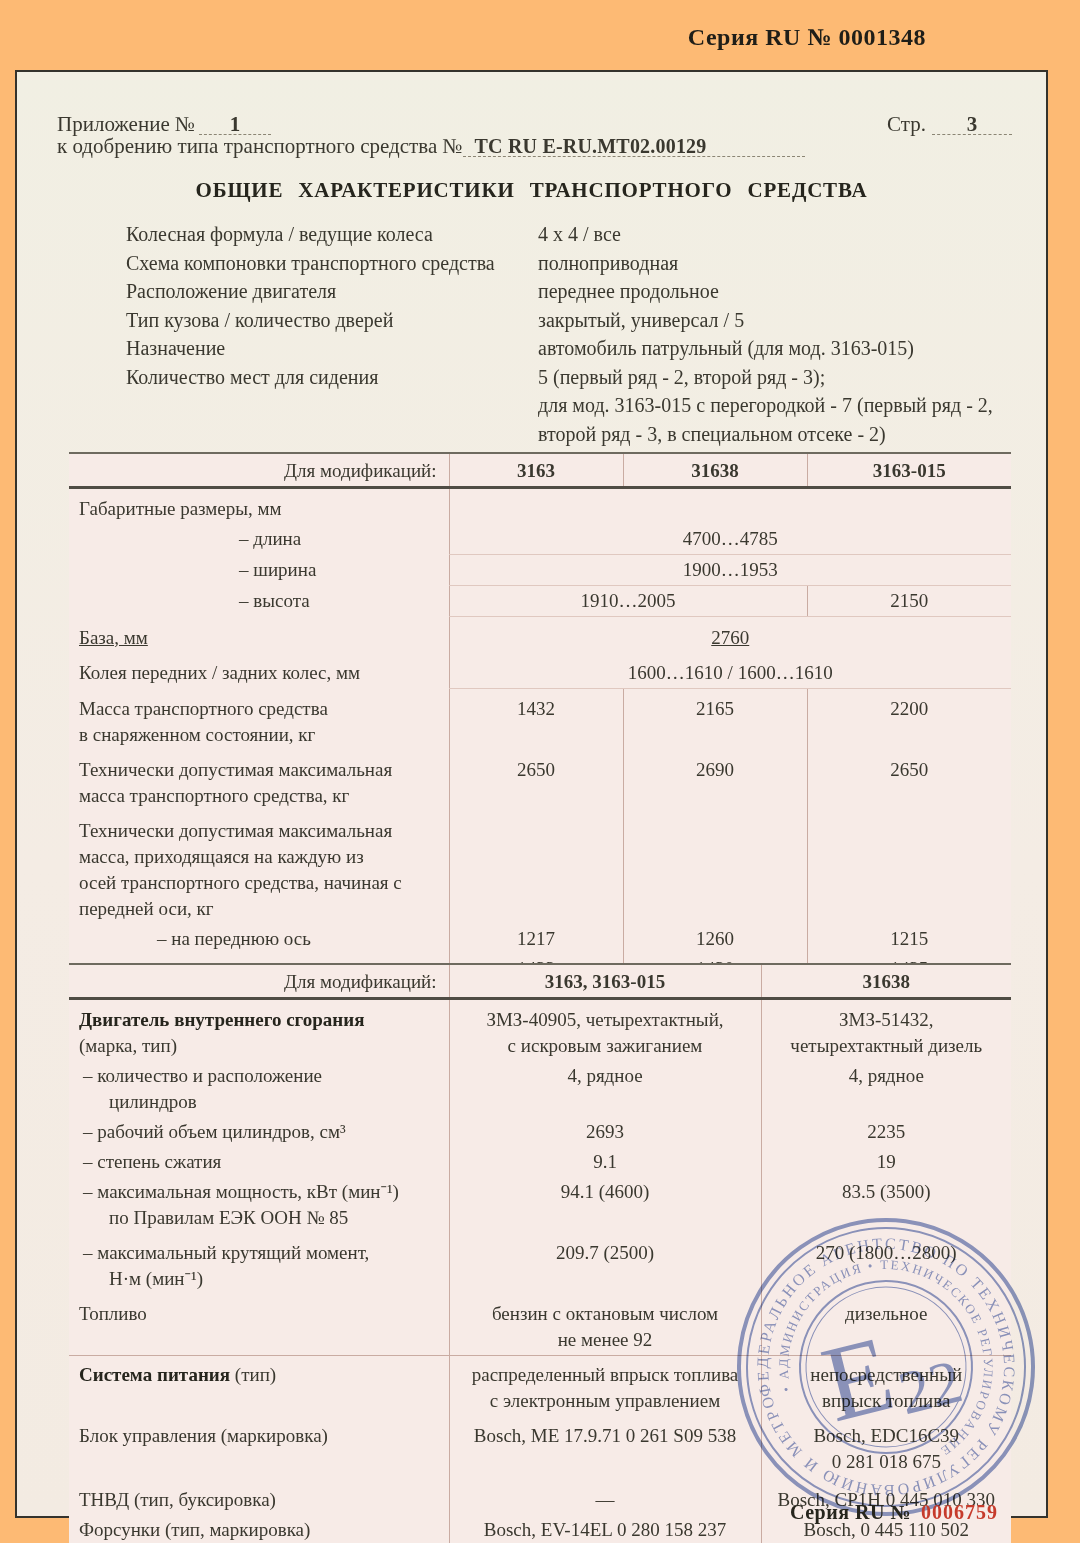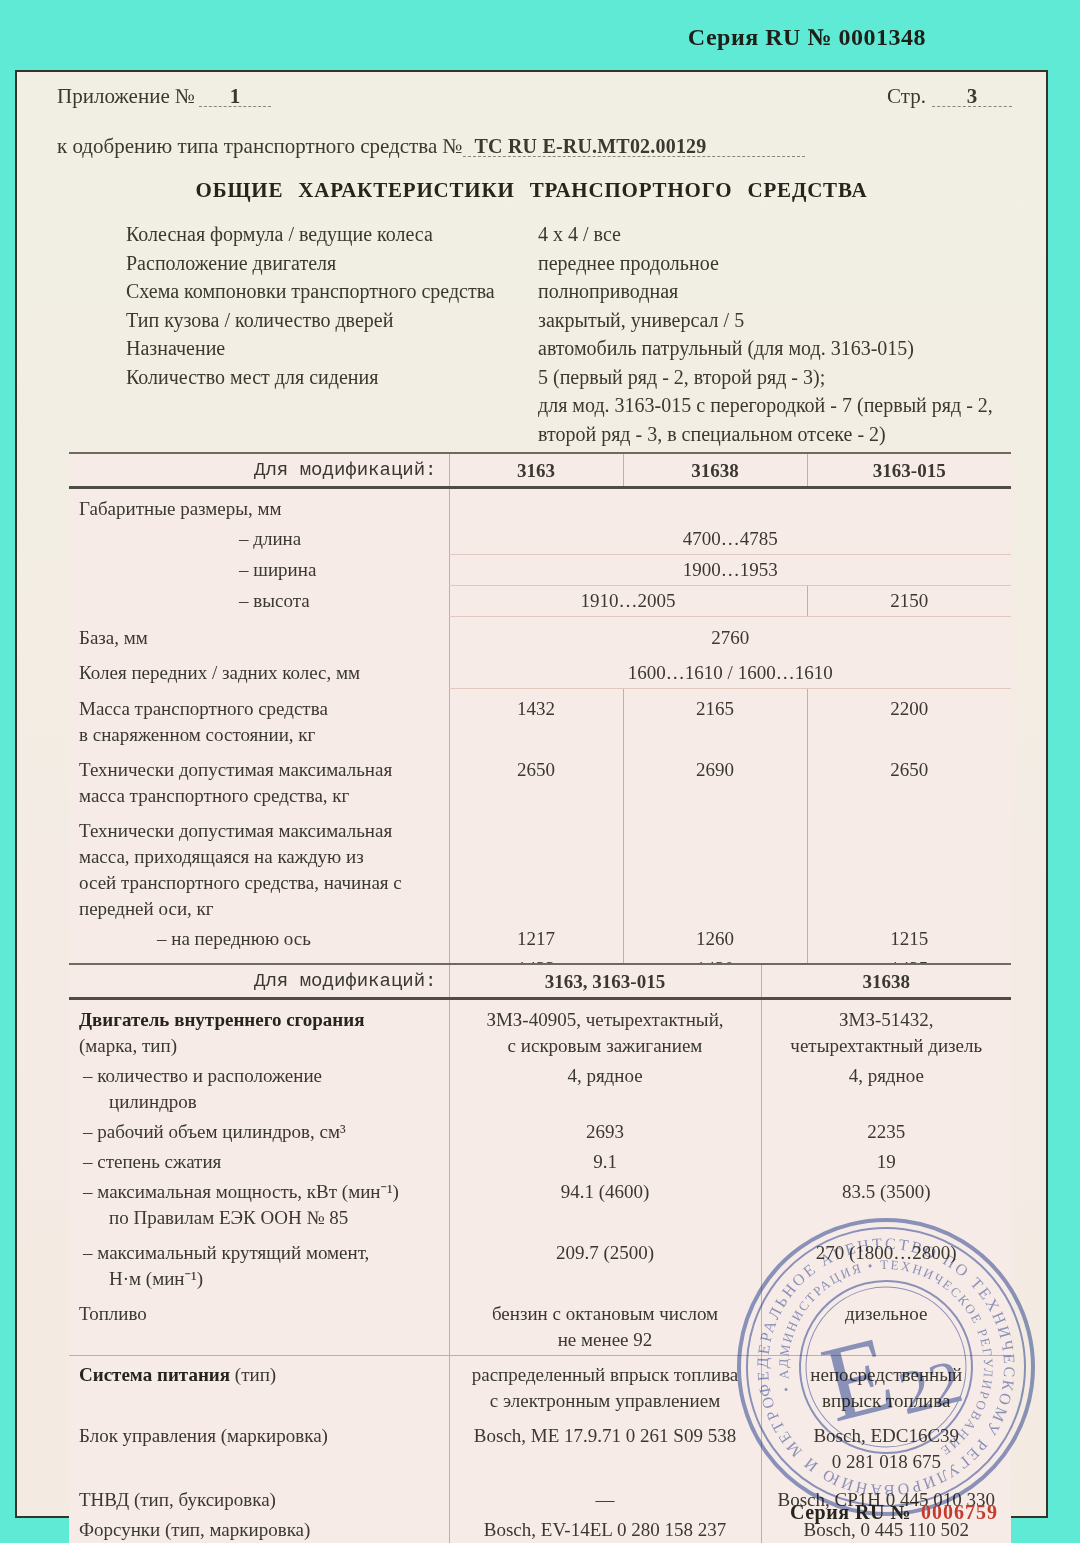--- a/index.html
+++ b/index.html
@@ -1,30 +1,30 @@
 <!DOCTYPE html>
 <html><head>
 <meta charset="utf-8">
 <style>
   html,body{margin:0;padding:0;}
   .page{
     position:relative; width:1080px; height:1543px; overflow:hidden;
-    background:#5eead4;
+    background:#fdba74;
     font-family:"Liberation Serif", serif;
     color:#3a382f;
   }
   .series-top{
     position:absolute; top:24px; left:0; width:926px; text-align:right;
     font-size:24px; font-weight:bold; color:#1f1e18; letter-spacing:.5px;
   }
   .frame{
     position:absolute; left:15px; top:70px; width:1029px; height:1444px;
     border:2px solid #34332c; background:linear-gradient(180deg,#f1efe3 0%,#f4ece4 55%,#f3ebe2 100%);
   }
-  .annex-line{position:absolute; left:40px; top:12px; right:34px; display:flex; justify-content:space-between; font-size:21px;}
+  .annex-line{position:absolute; left:40px; top:40px; right:34px; display:flex; justify-content:space-between; font-size:21px;}
   .blank{display:inline-block; border-bottom:1px dashed #8b8574; text-align:center; font-weight:bold; line-height:20px;}
   .blank.annex{width:72px; margin-left:4px;}
   .blank.pageno{width:80px; margin-left:6px;}
   .approval-line{position:absolute; left:40px; top:62px; font-size:21px;}
   .blank.approval{width:330px; text-align:left; padding-left:12px; font-size:20px; letter-spacing:.2px;}
   .doc-title{
     position:absolute; top:106px; left:0; right:0; text-align:center;
     font-size:21px; font-weight:bold; color:#26251d; letter-spacing:.8px; word-spacing:9px;
   }
   .specs{position:absolute; left:62px; top:148px; right:36px; font-size:20px;}
@@ -40,27 +40,27 @@
     font-size:19px; color:#3a382f;
   }
   table.t1{top:380px;}
   table.t2{top:891px;}
   td{padding:2px 6px; line-height:26px; vertical-align:top;}
   td.lbl{text-align:left; padding-left:10px;}
   td.val{text-align:center;}
   td.v{border-left:1px solid #c9aba2;}
   td.flb{border-bottom:1px solid #e0c8c0;}
   tr.hdr td{border-bottom:3px solid #4f4c44; padding-top:4px; padding-bottom:3px; line-height:25px; vertical-align:middle;}
-  tr.hdr td.lbl{text-align:right; padding-right:12px;font-family:Liberation Mono, monospace;}
+  tr.hdr td.lbl{text-align:right; padding-right:12px;}
   tr.hdr td.val{font-weight:bold;}
   td.ind1{padding-left:170px;}
   td.ind2{padding-left:88px;}
   td.hang{padding-left:40px; text-indent:-26px;}
   .pre{white-space:pre-line;}
-  tr.baseRow td{padding-top:8px; padding-bottom:7px;}
+  tr.baseRow td{padding-top:8px; padding-bottom:7px;text-decoration:underline;}
   tr.gapTop td{padding-top:7px;}
   tr.trailer td{border-top:2px solid #6e6a5f; padding-top:5px; padding-bottom:6px;}
   tr.sysrow td{border-top:1px solid #c9aba2; padding-top:6px;}
   tr.tnvd td{padding-top:10px;}
   .lblbold{font-weight:bold; color:#26251d;}
 
   .stamp{
     position:absolute; left:735px; top:1216px; width:302px; height:302px;
     opacity:.58; mix-blend-mode:multiply; transform:rotate(-14deg); pointer-events:none;
   }
@@ -93,26 +93,26 @@
     </div>
 
     <div class="doc-title">ОБЩИЕ ХАРАКТЕРИСТИКИ ТРАНСПОРТНОГО СРЕДСТВА</div>
 
     <div class="specs">
       <div class="spec-row">
         <span class="spec-label">Колесная формула / ведущие колеса</span>
         <span class="spec-value">4 х 4 / все</span>
       </div>
       <div class="spec-row">
+        <span class="spec-label">Схема компоновки транспортного средства</span>
+        <span class="spec-value">полноприводная</span>
+      </div>
+      <div class="spec-row">
         <span class="spec-label">Расположение двигателя</span>
         <span class="spec-value">переднее продольное</span>
-      </div>
-      <div class="spec-row">
-        <span class="spec-label">Схема компоновки транспортного средства</span>
-        <span class="spec-value">полноприводная</span>
       </div>
       <div class="spec-row">
         <span class="spec-label">Тип кузова / количество дверей</span>
         <span class="spec-value">закрытый, универсал / 5</span>
       </div>
       <div class="spec-row">
         <span class="spec-label">Назначение</span>
         <span class="spec-value">автомобиль патрульный (для мод. 3163-015)</span>
       </div>
       <div class="spec-row">

